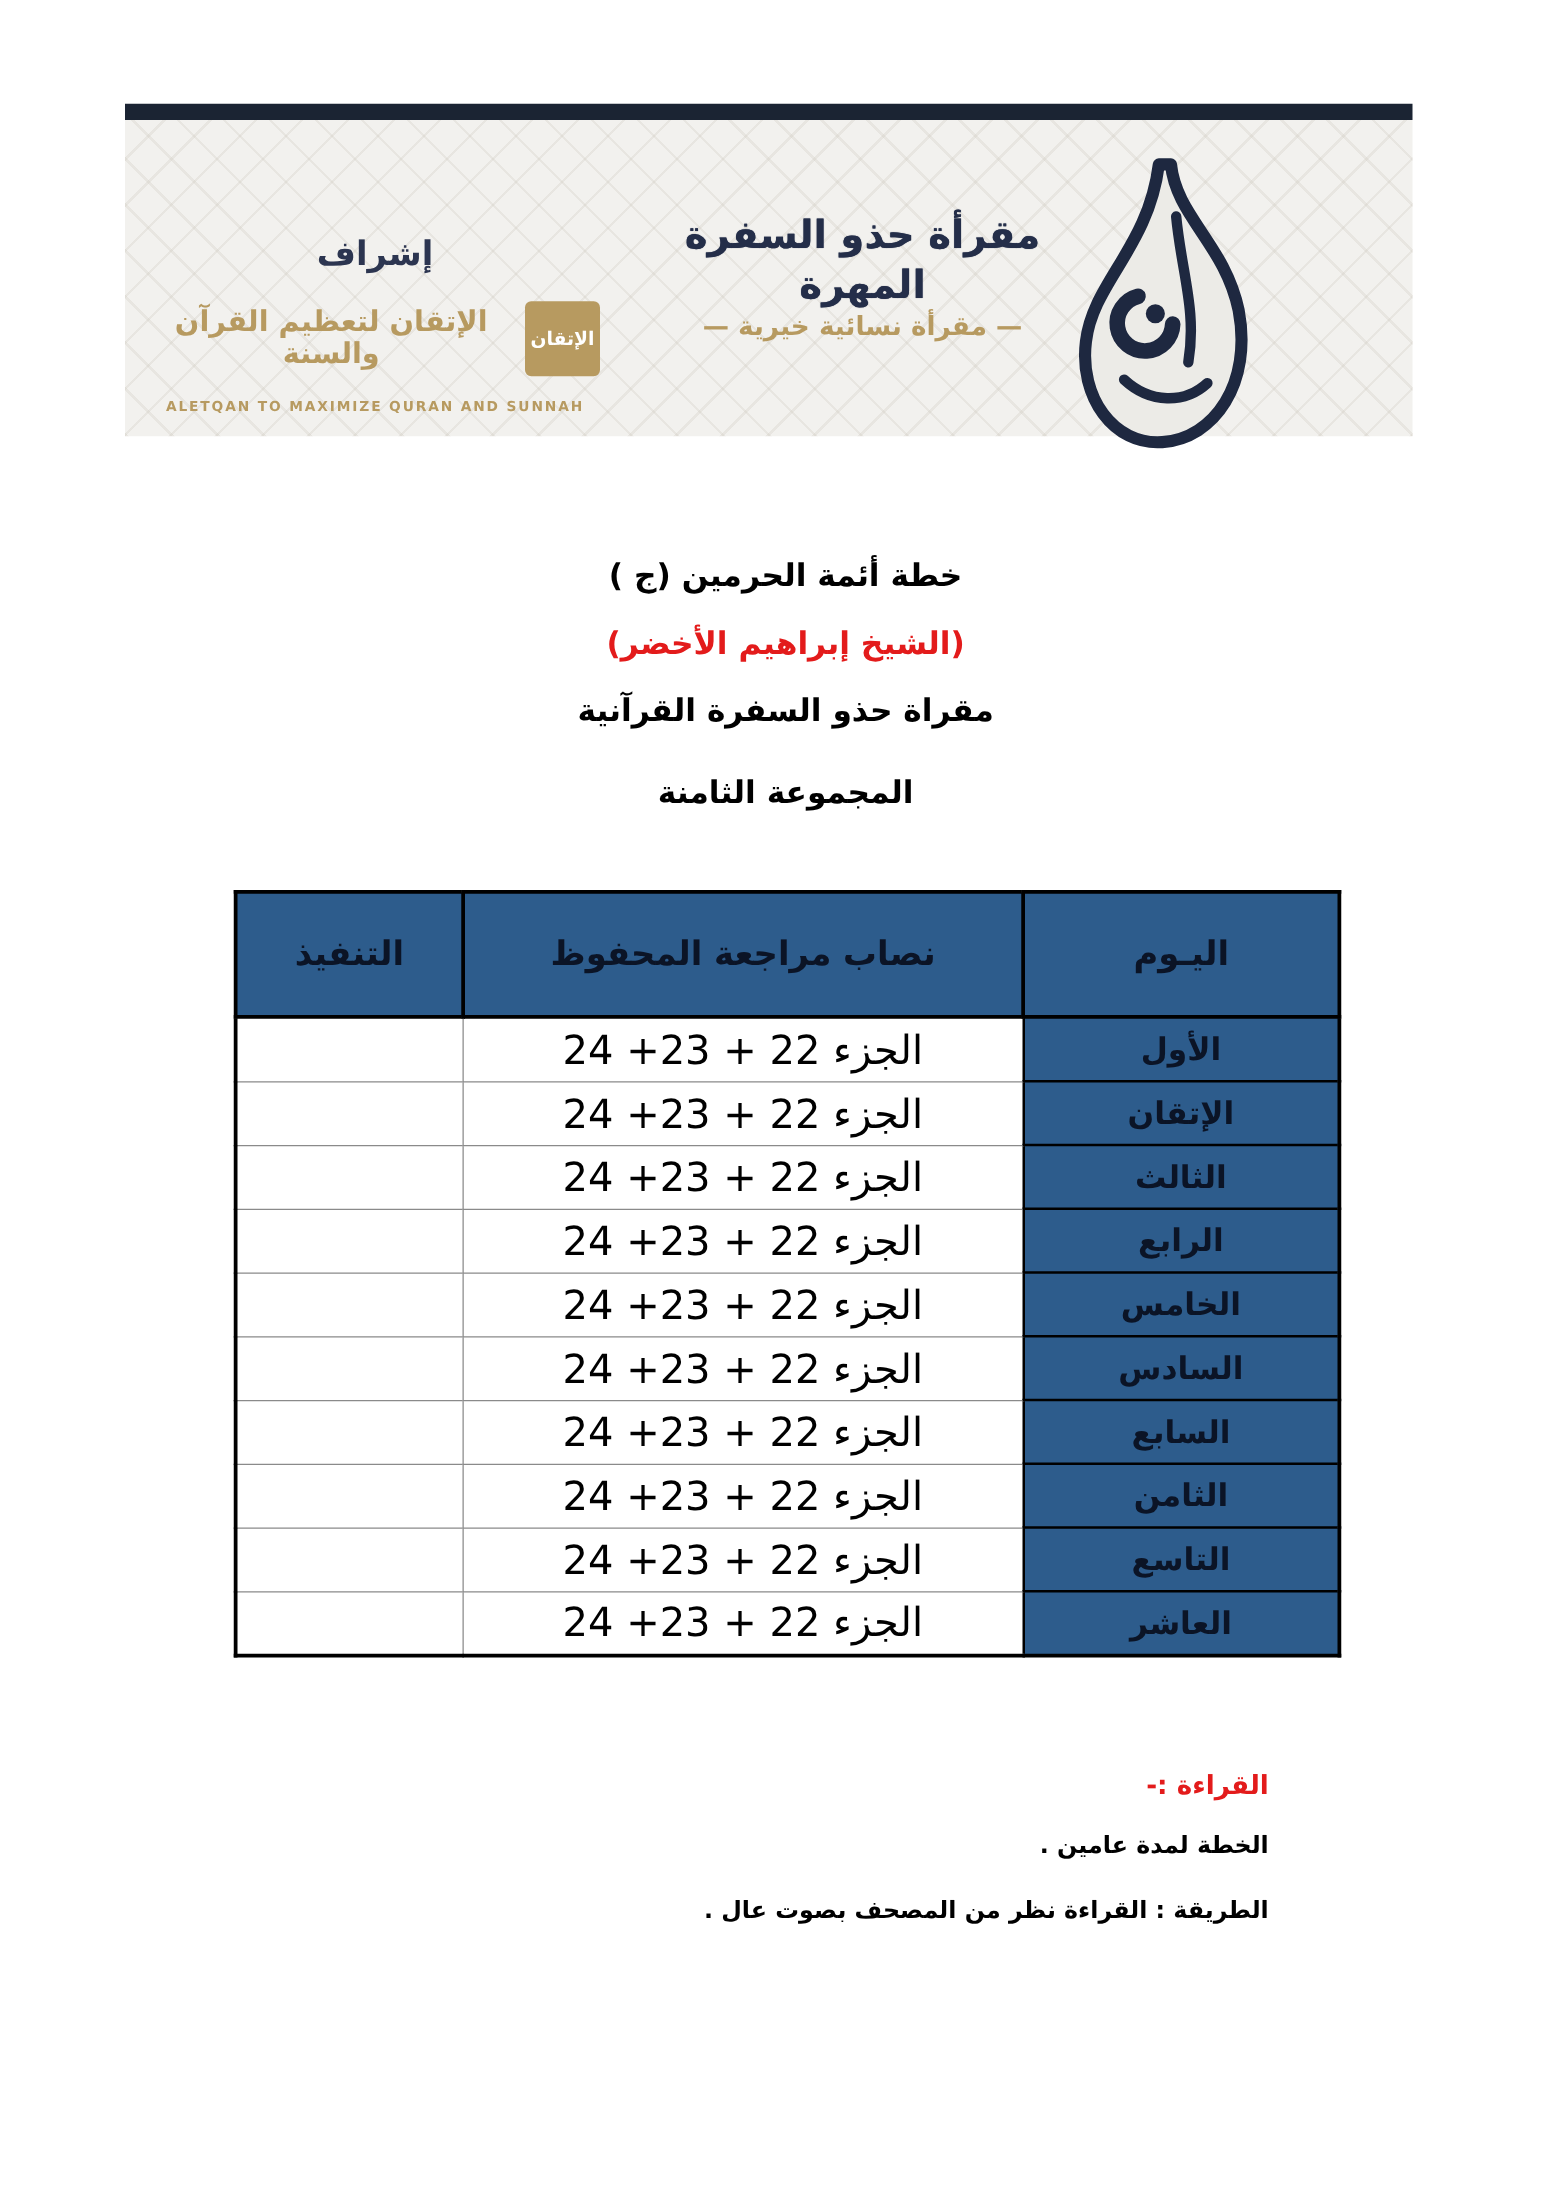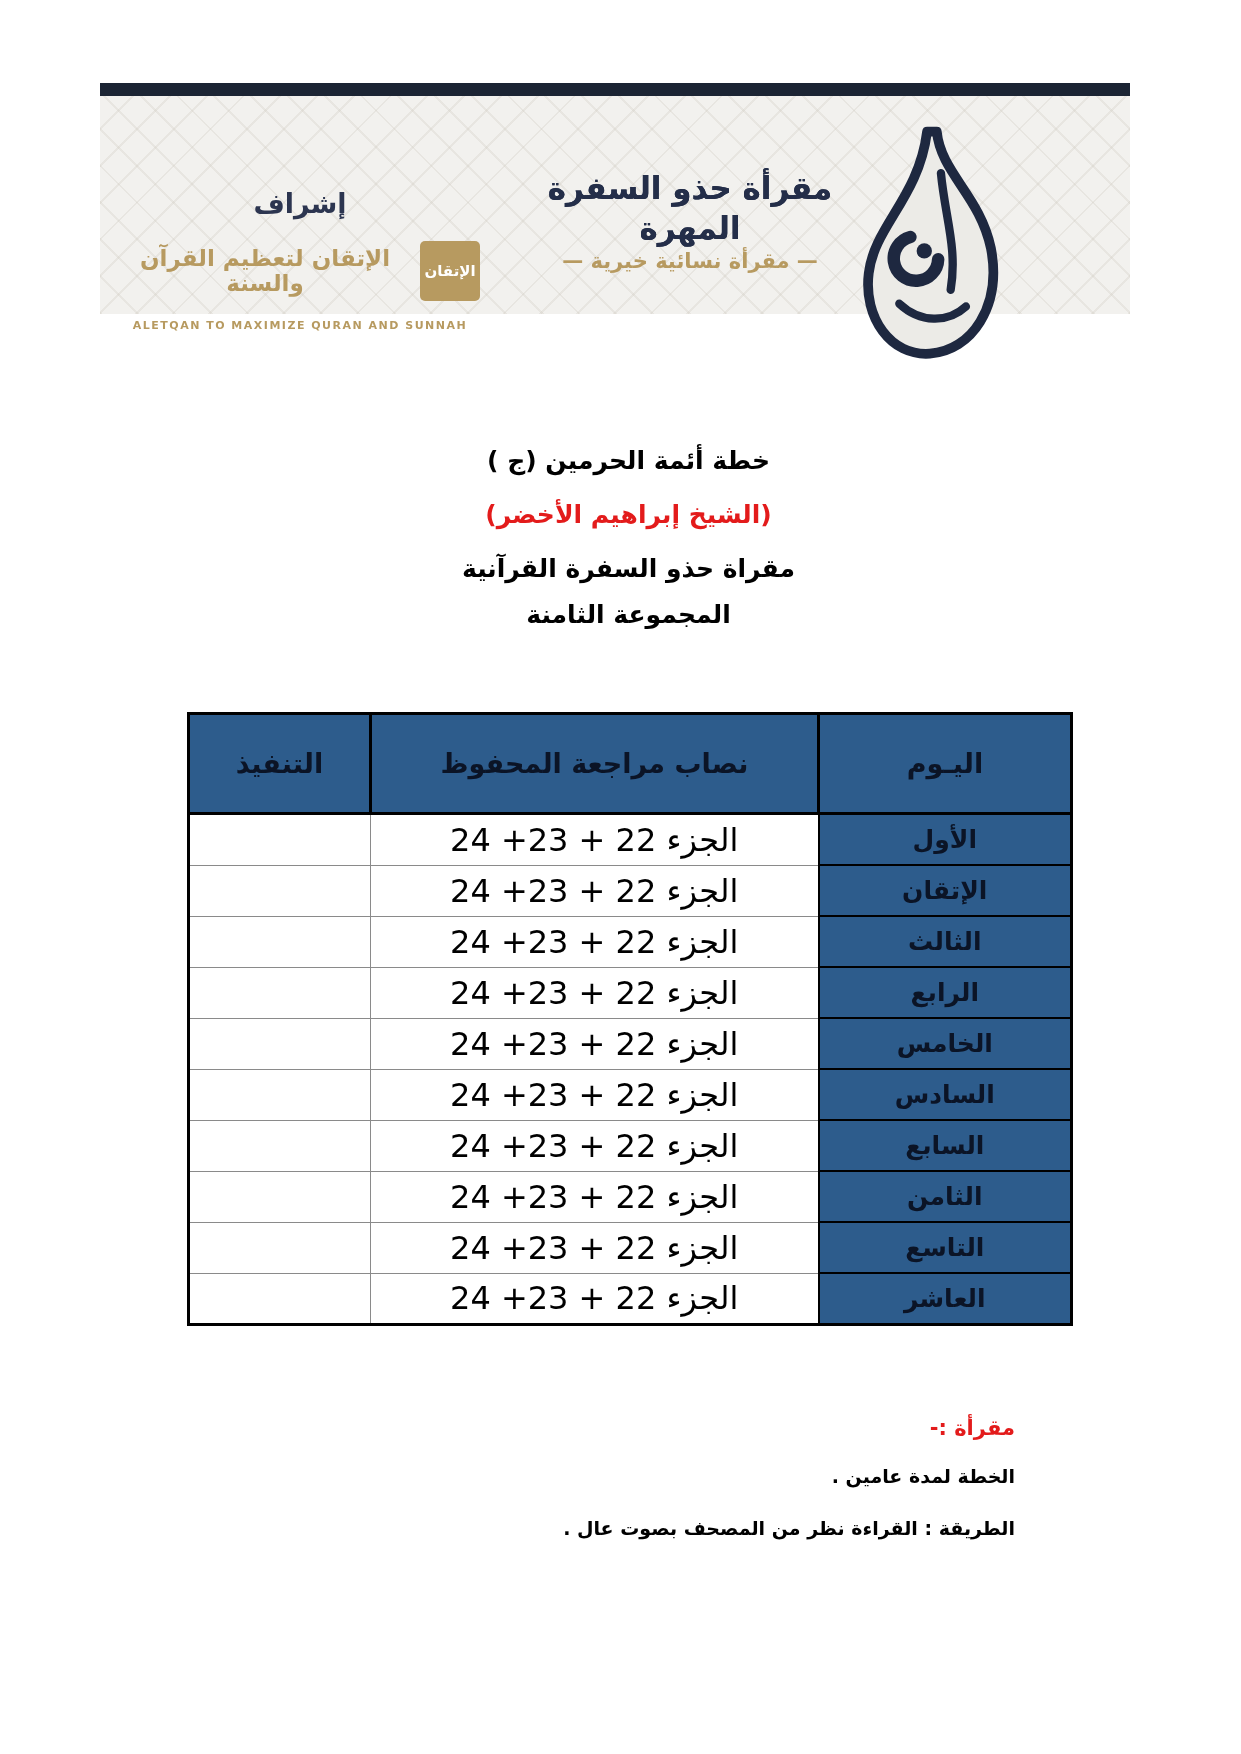--- a/index.html
+++ b/index.html
@@ -20,21 +20,21 @@
   }
   
   .banner{
     position:absolute;left:100px;top:83px;width:1030px;height:275px;
   }
   .banner-bar{
     position:absolute;left:0;top:0;width:100%;height:13px;
     background:var(--navy-bar);
   }
   .banner-body{
-    position:absolute;left:0;top:13px;width:100%;height:218px;
+    position:absolute;left:0;top:13px;width:100%;height:253px;
     background-color:var(--banner-bg);
     background-image:
       repeating-linear-gradient(45deg, rgba(205,200,190,.28) 0 2px, transparent 2px 26px),
       repeating-linear-gradient(-45deg, rgba(205,200,190,.28) 0 2px, transparent 2px 26px);
   }
   .left-logo-block{
     position:absolute;left:20px;top:92px;width:360px;text-align:center;
   }
   .supervision{
     font-size:27px;font-weight:bold;color:#2c3550;margin-bottom:12px;
@@ -67,21 +67,21 @@
   
   .drop-logo{
     position:absolute;left:755px;top:30px;width:158px;height:236px;
   }
   
   .titles{
     position:absolute;left:187px;width:883px;text-align:center;direction:rtl;
   }
   .title-line{font-size:25px;font-weight:bold;color:#000000;}
   .title-line.red{color:var(--accent-red);}
-  #title1{top:446px;} #title2{top:500px;} #title3{top:554px;} #title4{top:600px;}
+  #title1{top:446px;} #title2{top:500px;} #title3{top:554px;} #title4{top:619px;}
   .titles .abs{position:absolute;left:0;width:100%;}
   
   .plan-table{
     position:absolute;left:187px;top:712px;width:883px;
     border-collapse:collapse;direction:rtl;table-layout:fixed;
   }
   .plan-table td{padding:0;text-align:center;vertical-align:middle;}
   .h-cell{
     background:var(--table-header-bg);
     border:3px solid var(--border-black);
@@ -213,16 +213,16 @@
     </tr>
     <tr>
       <td class="day-cell">العاشر</td>
       <td class="portion-cell">الجزء 22 + 23+ 24</td>
       <td class="exec-cell"></td>
     </tr>
   </tbody>
 </table>
 
 <div class="notes">
-  <div class="notes-heading">مقرأة :-</div>
+  <div class="notes-heading">القراءة :-</div>
   <div class="note-line">الخطة لمدة عامين .</div>
   <div class="note-line">الطريقة : القراءة نظر من المصحف بصوت عال .</div>
 </div>
 
 </body></html>

